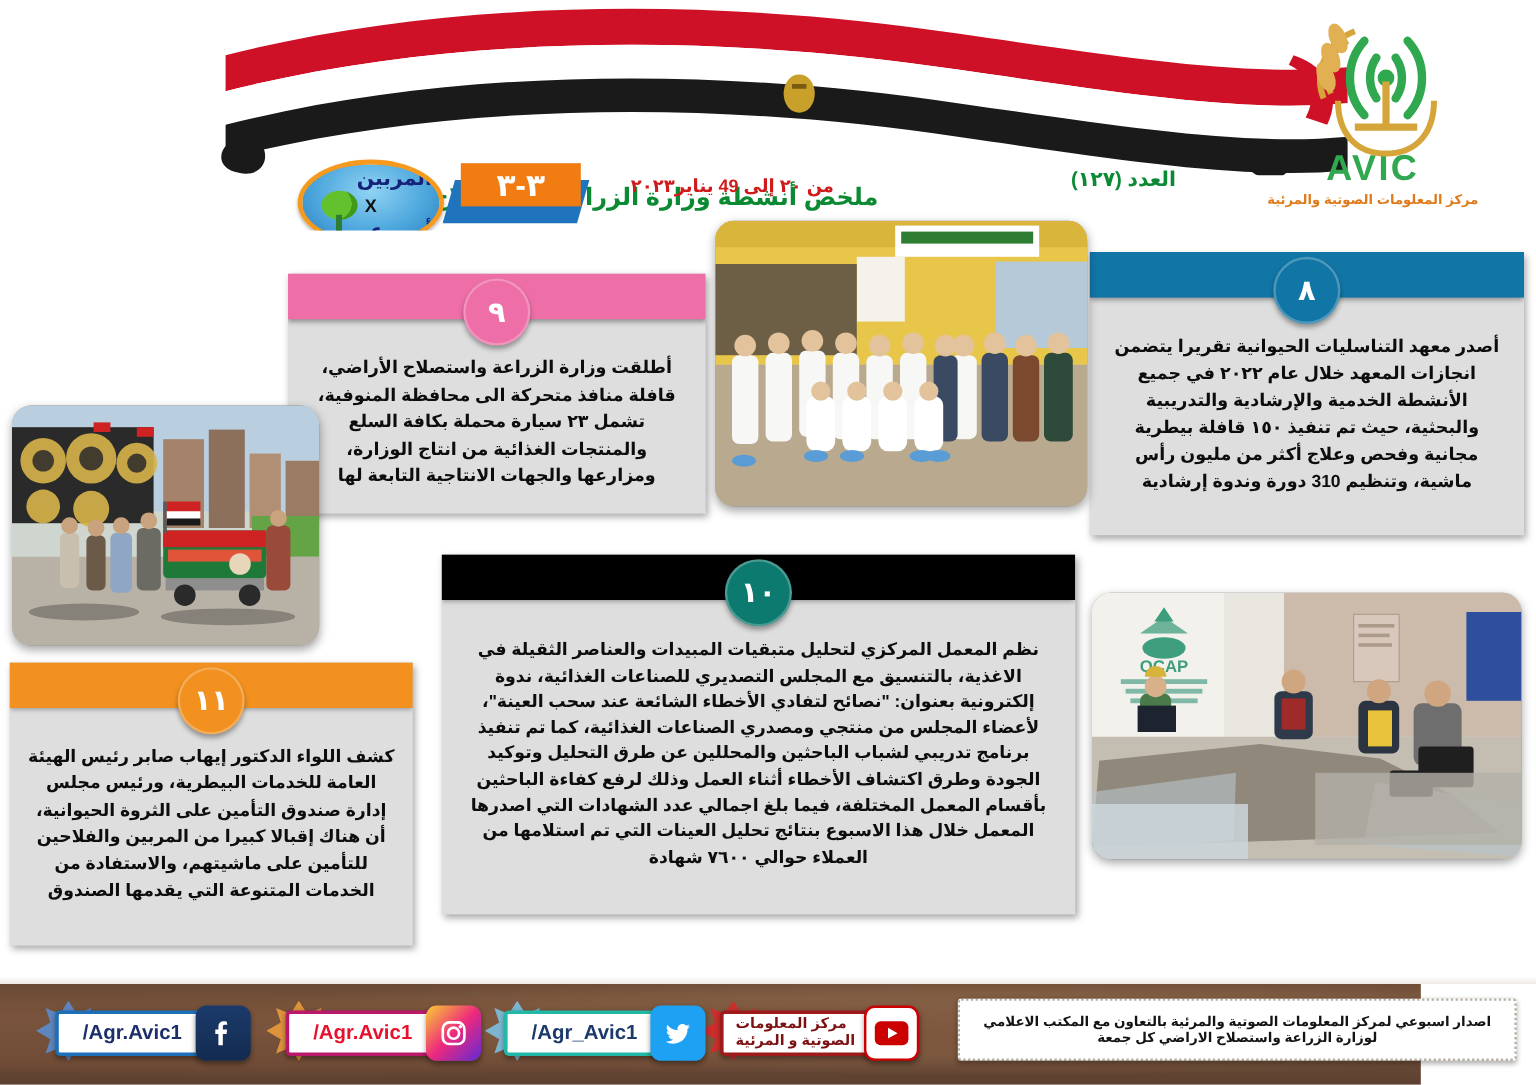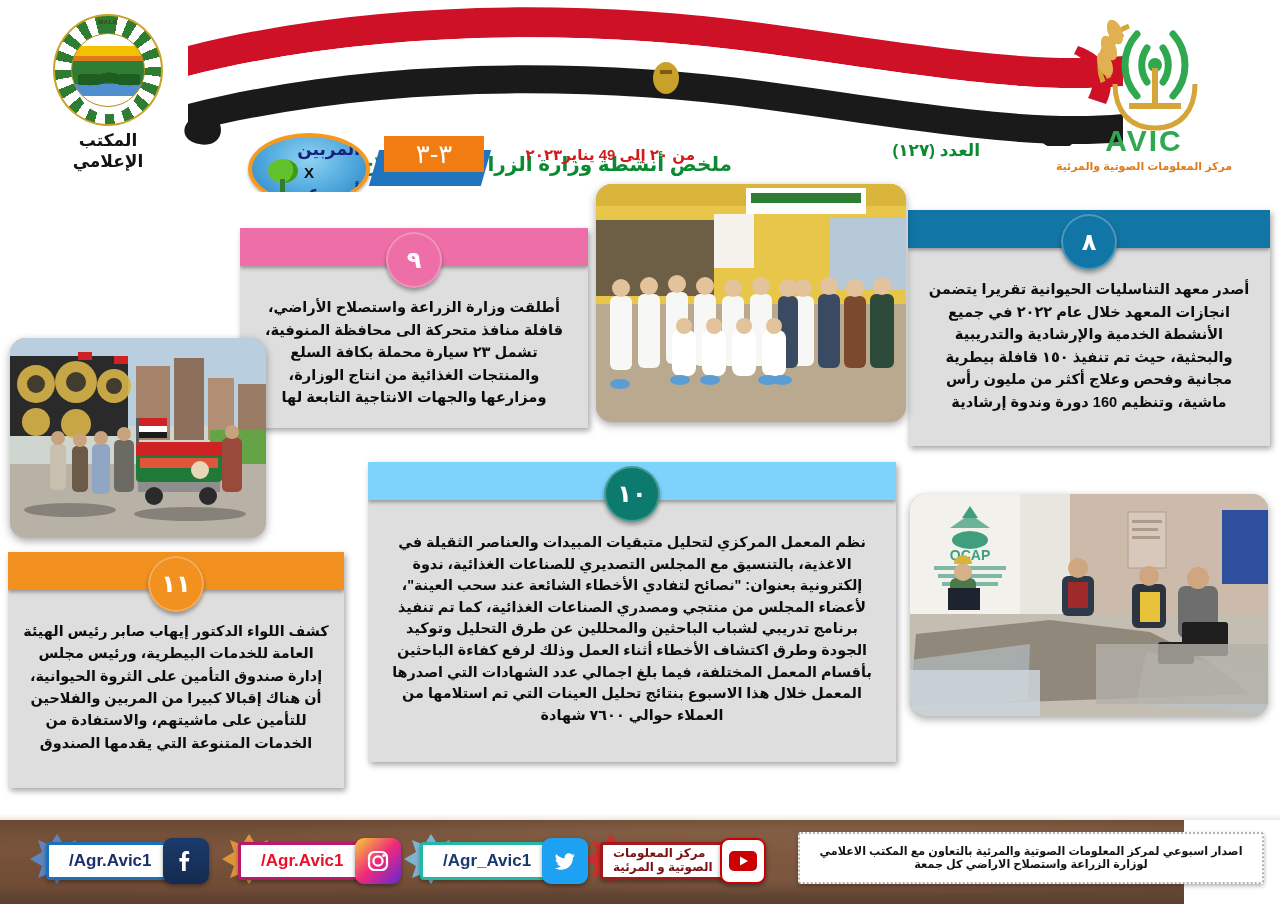--- a/index.html
+++ b/index.html
@@ -164,21 +164,21 @@
     background: #1f74bd;
     transform: skewX(-16deg);
   }
   .slide-badge .sb-front {
     position: absolute; left: 10px; top: 0;
     width: 100px; height: 36px;
     background: #f07c12;
     display: flex; align-items: center; justify-content: center;
   }
   .slide-badge .sb-text {
-    font-size: 26px; font-weight: normal; color: #ffffff; direction: rtl;
+    font-size: 26px; font-weight: bold; color: #ffffff; direction: rtl;
     letter-spacing: 1px;
   }
 
   
   .avic-wrap { position: absolute; right: 36px; top: 10px; width: 200px; text-align: center; }
   .avic-mark { position: relative; width: 150px; height: 122px; margin: 0 auto; }
   .avic-mark svg { width: 100%; height: 100%; display: block; }
   .avic-name {
     font-size: 30px; font-weight: bold; color: #2fa84f;
     letter-spacing: 2px; margin-top: -6px; line-height: 1;
@@ -223,21 +223,21 @@
   #card-9  .card-head { background: #ee6fa8; }
   #card-9  .card-badge { background: #ee6fa8; }
   #card-9  .card-body { font-size: 14.6px; }
 
   #card-8  { left: 908px; top: 210px; width: 362px; height: 236px; }
   #card-8  .card-head { background: #1176a6; }
   #card-8  .card-badge { background: #1176a6; }
   #card-8  .card-body { font-size: 14.6px; }
 
   #card-10 { left: 368px; top: 462px; width: 528px; height: 300px; }
-  #card-10 .card-head { background: #7dd3fc; }
+  #card-10 .card-head { background: #000000; }
   #card-10 .card-badge { background: #0c7a6e; }
   #card-10 .card-body { font-size: 14.4px; padding-top: 32px; line-height: 1.5; }
 
   #card-11 { left: 8px; top: 552px; width: 336px; height: 236px; }
   #card-11 .card-head { background: #f2911f; }
   #card-11 .card-badge { background: #f2911f; }
   #card-11 .card-body { font-size: 14.4px; }
 
   
   .photo {
@@ -329,27 +329,20 @@
     box-shadow: 0 2px 4px rgba(0,0,0,.3);
   }
 </style>
 </head>
 <body>
 
 <div id="page">
 
   <div id="header">
 
-    <div class="malr-wrap">
-      <div class="malr-seal">
-        <div class="malr-ring-text">MALR</div>
-        <div class="malr-inner"></div>
-      </div>
-      <div class="malr-label">المكتب الإعلامي</div>
-    </div>
 
     <div class="ribbon">
       <svg viewBox="0 0 950 140" preserveAspectRatio="none">
         <path d="M10,40 C200,-8 420,-8 620,22 C760,42 860,58 945,50 L945,80 C860,88 760,72 620,52 C420,22 200,22 10,70 Z" fill="#ce1126"></path>
         <path d="M10,70 C200,22 420,22 620,52 C760,72 860,88 945,80 L945,108 C860,116 760,100 620,80 C420,50 200,50 10,98 Z" fill="#ffffff"></path>
         <path d="M10,98 C200,50 420,50 620,80 C760,100 860,116 945,108 L945,136 C860,144 760,128 620,108 C420,78 200,78 10,126 Z" fill="#1a1a1a"></path>
         <ellipse cx="488" cy="72" rx="13" ry="16" fill="#c8a02a"></ellipse>
         <path d="M482,64 h12 v4 h-12 z" fill="#7a5c10"></path>
         <path d="M25,108 c-22,4 -26,26 -4,30 c18,4 26,-10 20,-22 z" fill="#1a1a1a"></path>
         <path d="M880,112 c-22,4 -26,26 -4,30 c18,4 26,-10 20,-22 z" fill="#1a1a1a"></path>
@@ -413,21 +406,21 @@
     <div class="card-head">
       <div class="card-badge">٩</div>
     </div>
     <div class="card-body">أطلقت وزارة الزراعة واستصلاح الأراضي، قافلة منافذ متحركة الى محافظة المنوفية، تشمل ٢٣ سيارة محملة بكافة السلع والمنتجات الغذائية من انتاج الوزارة، ومزارعها والجهات الانتاجية التابعة لها</div>
   </div>
 
   <div class="card" id="card-8">
     <div class="card-head">
       <div class="card-badge">٨</div>
     </div>
-    <div class="card-body">أصدر معهد التناسليات الحيوانية تقريرا يتضمن انجازات المعهد خلال عام ٢٠٢٢ في جميع الأنشطة الخدمية والإرشادية والتدريبية والبحثية، حيث تم تنفيذ ١٥٠ قافلة بيطرية مجانية وفحص وعلاج أكثر من مليون رأس ماشية، وتنظيم 160 دورة وندوة إرشادية</div>
+    <div class="card-body">أصدر معهد التناسليات الحيوانية تقريرا يتضمن انجازات المعهد خلال عام ٢٠٢٢ في جميع الأنشطة الخدمية والإرشادية والتدريبية والبحثية، حيث تم تنفيذ ١٥٠ قافلة بيطرية مجانية وفحص وعلاج أكثر من مليون رأس ماشية، وتنظيم 310 دورة وندوة إرشادية</div>
   </div>
 
   <div class="card" id="card-10">
     <div class="card-head">
       <div class="card-badge">١٠</div>
     </div>
     <div class="card-body">نظم المعمل المركزي لتحليل متبقيات المبيدات والعناصر الثقيلة في الاغذية، بالتنسيق مع المجلس التصديري للصناعات الغذائية، ندوة إلكترونية بعنوان: "نصائح لتفادي الأخطاء الشائعة عند سحب العينة"، لأعضاء المجلس من منتجي ومصدري الصناعات الغذائية، كما تم تنفيذ برنامج تدريبي لشباب الباحثين والمحللين عن طرق التحليل وتوكيد الجودة وطرق اكتشاف الأخطاء أثناء العمل وذلك لرفع كفاءة الباحثين بأقسام المعمل المختلفة، فيما بلغ اجمالي عدد الشهادات التي اصدرها المعمل خلال هذا الاسبوع بنتائج تحليل العينات التي تم استلامها من العملاء حوالي ٧٦٠٠ شهادة</div>
   </div>
 
   <div class="card" id="card-11">

